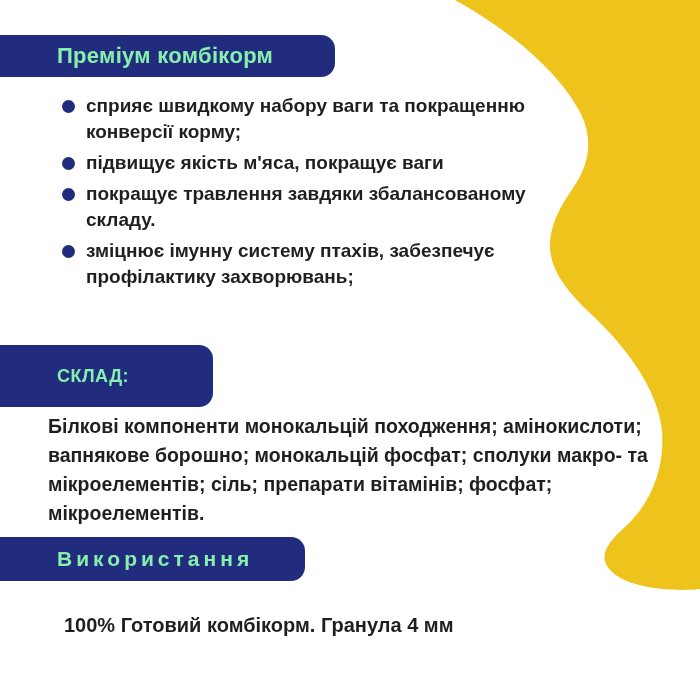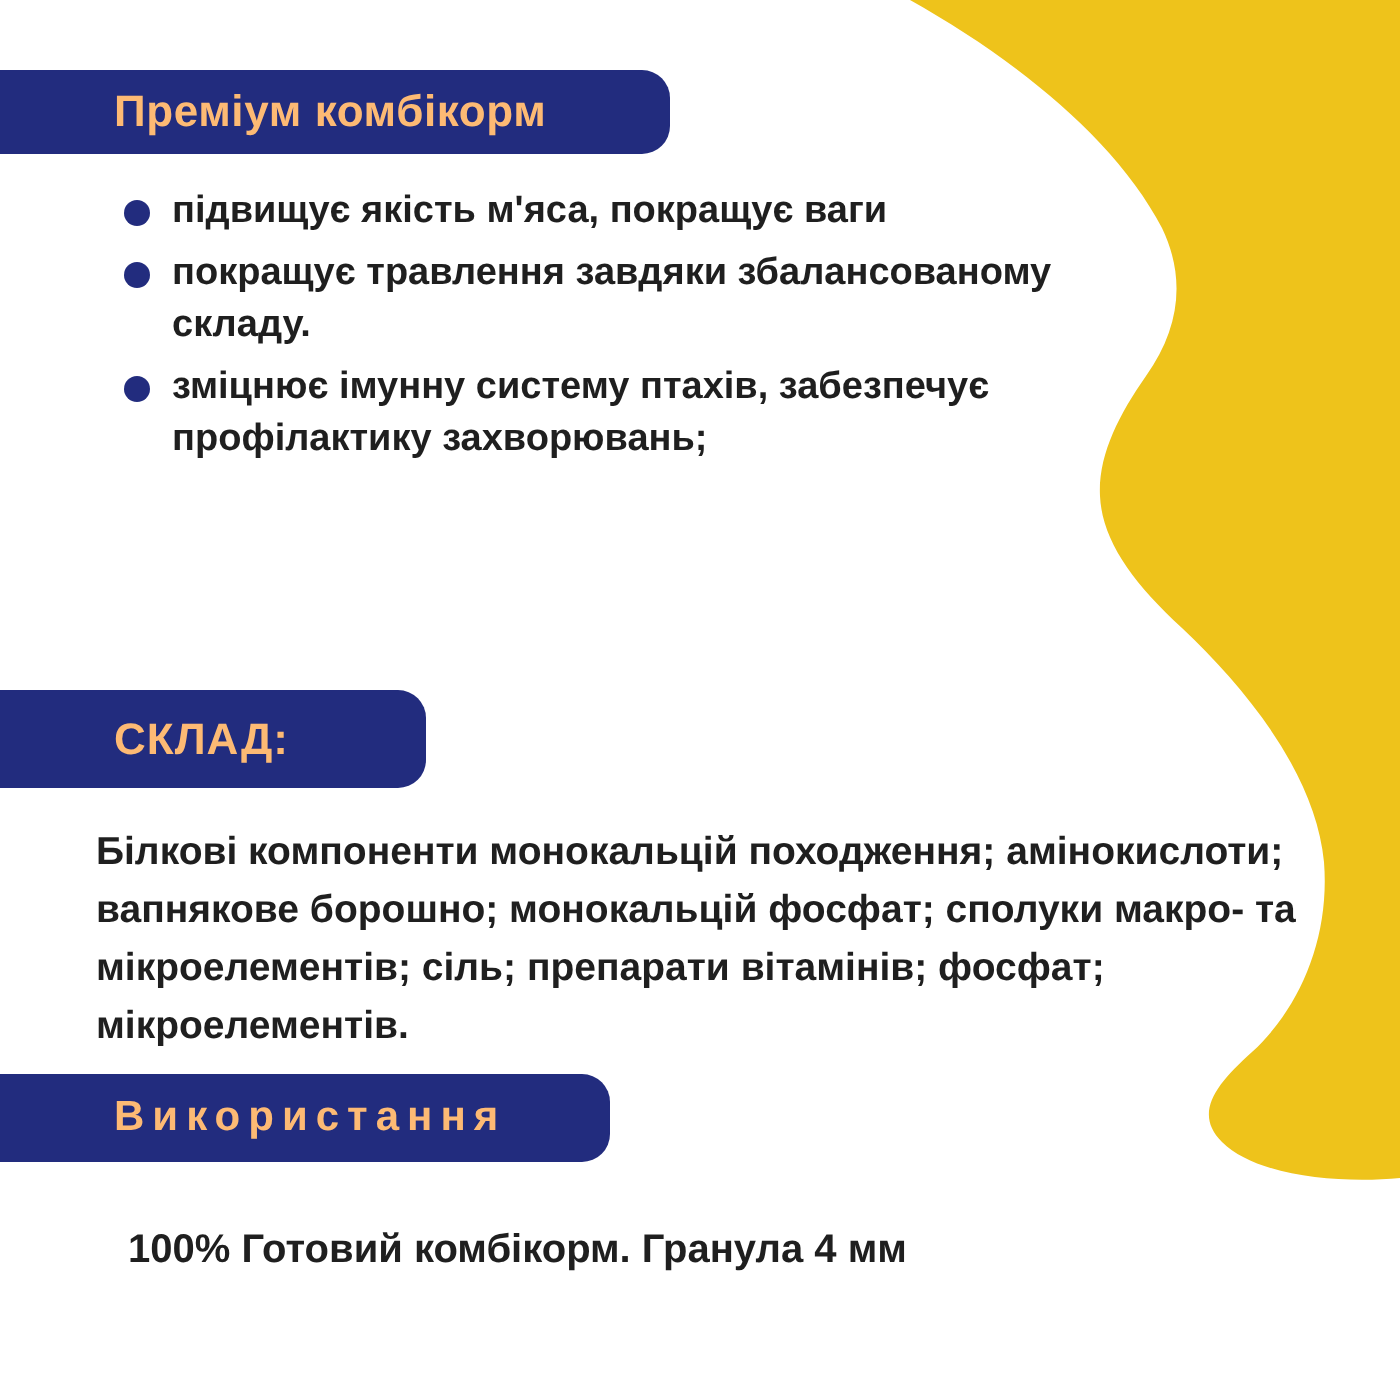--- a/index.html
+++ b/index.html
@@ -9,28 +9,28 @@
     background:#ffffff;
     overflow:hidden;
     font-family:"Liberation Sans", sans-serif;
     color:var(--text,#1f1f1f);
   }
   .blob{position:absolute;top:0;left:0;width:700px;height:700px;}
   .blob path{fill:var(--yellow,#eec31b);}
   .banner{
     position:absolute;left:0;
     background:var(--navy,#222c7e);
-    color:#fdba74;
+    color:#86efac;
     display:flex;align-items:center;
     padding-left:57px;box-sizing:border-box;
     border-radius:0 14px 14px 0;
     font-weight:700;
   }
   .banner-premium{top:35px;width:335px;height:42px;font-size:22px;letter-spacing:.3px;}
-  .banner-composition{top:345px;width:213px;height:49px;font-size:22px;letter-spacing:.5px;align-items:center;}
+  .banner-composition{top:345px;width:213px;height:62px;font-size:18px;letter-spacing:.5px;align-items:center;}
   .banner-usage{top:537px;width:305px;height:44px;font-size:21px;letter-spacing:4px;}
   .bullets{
     position:absolute;left:62px;top:93px;width:520px;
     list-style:none;margin:0;padding:0;
   }
   .bullets li{
     display:flex;gap:11px;margin-bottom:5px;
     font-size:19px;line-height:26px;font-weight:600;
   }
   .dot{
@@ -66,20 +66,27 @@
   </svg>
 
   <div class="banner banner-premium">
     <span>Преміум комбікорм</span>
   </div>
 
   <ul class="bullets">
     <li>
       <span class="dot"></span>
       <span class="btext">
+        <span>сприяє швидкому набору ваги та покращенню</span>
+        <span>конверсії корму;</span>
+      </span>
+    </li>
+    <li>
+      <span class="dot"></span>
+      <span class="btext">
         <span>підвищує якість м'яса, покращує ваги</span>
       </span>
     </li>
     <li>
       <span class="dot"></span>
       <span class="btext">
         <span>покращує травлення завдяки збалансованому</span>
         <span>складу.</span>
       </span>
     </li>

